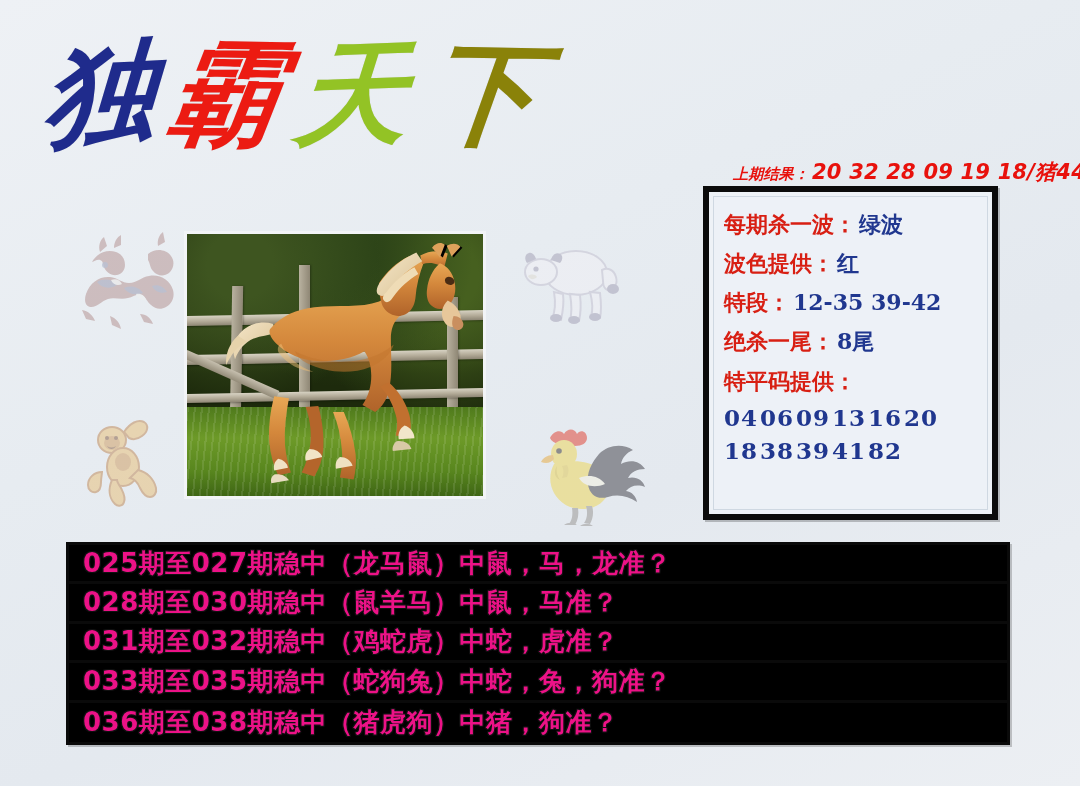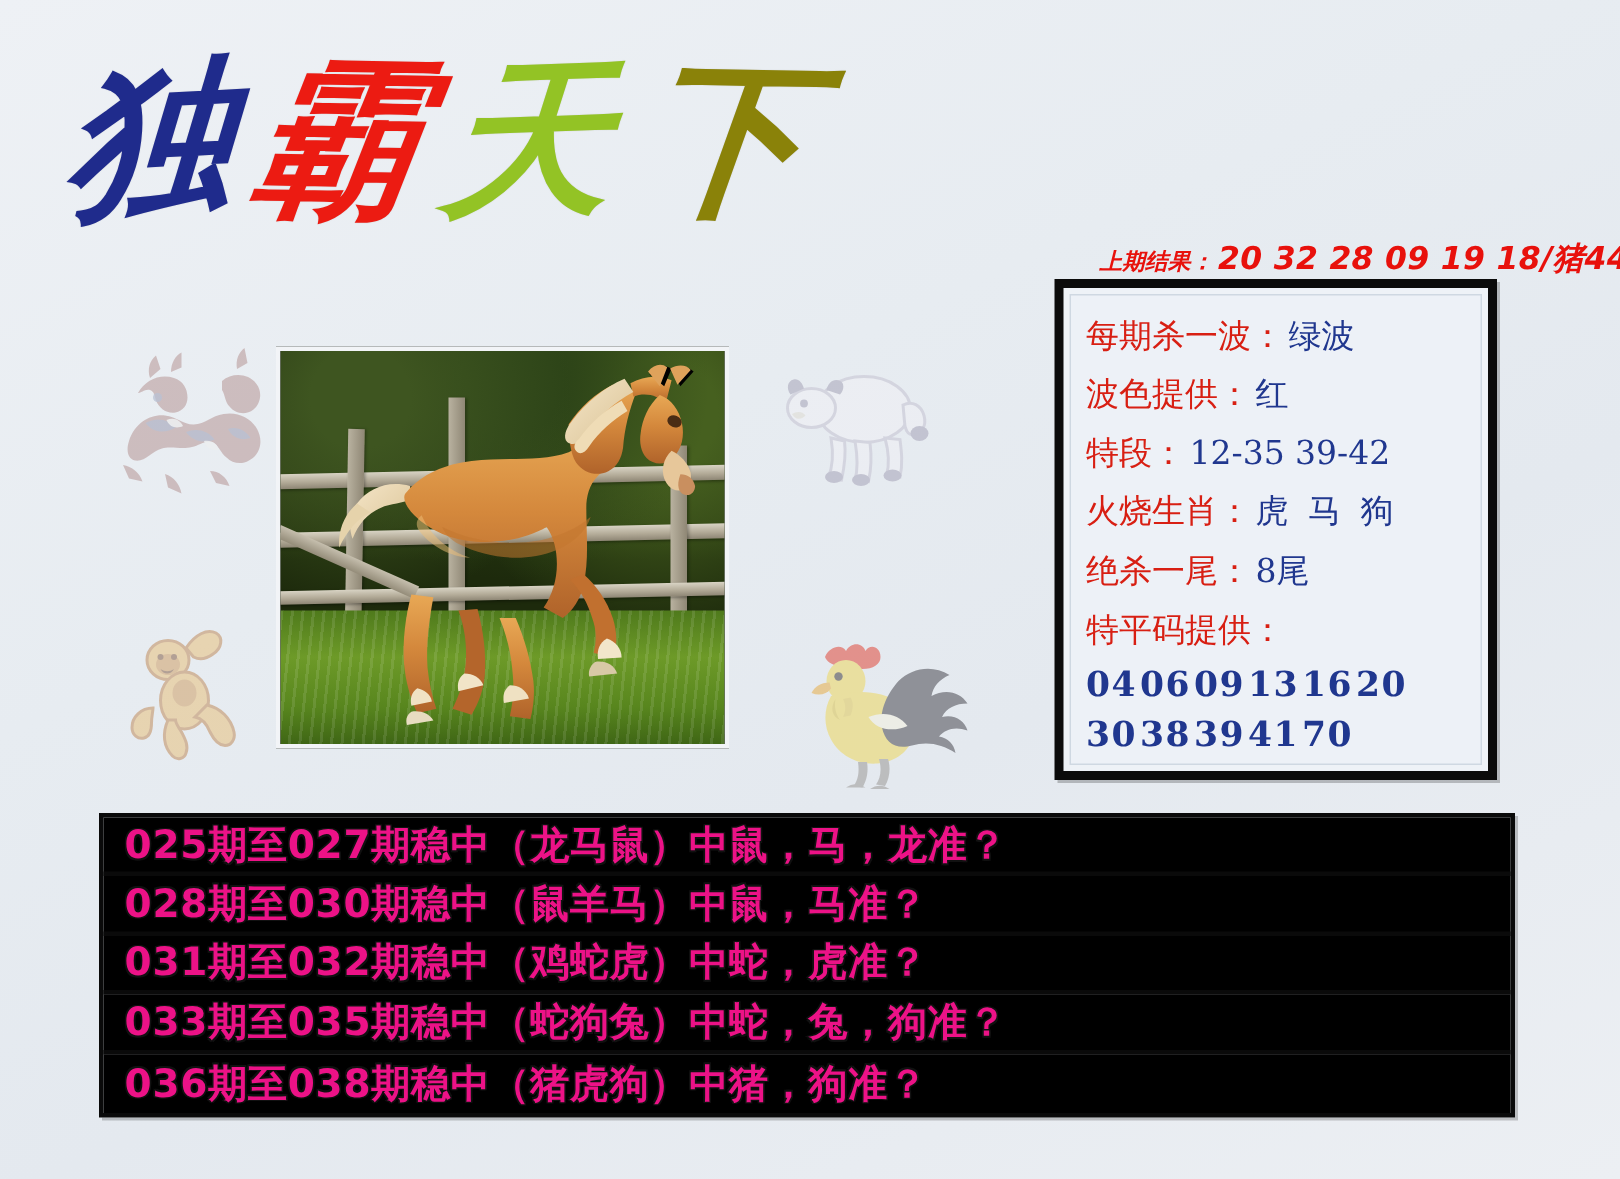--- a/index.html
+++ b/index.html
@@ -83,21 +83,21 @@
     border:6px solid #0b0b0b;box-sizing:border-box;
     background:#eef2f7;
     box-shadow:2px 2px 0 rgba(0,0,0,.22);
   }
   .infobox .inner{
     position:absolute;inset:4px;background:#edf1f7;
     border:1px solid #cfd8e2;padding:8px 10px 0 10px;box-sizing:border-box;
   }
   .irow{
     font-family:"DejaVu Serif","Liberation Serif",serif;
-    font-size:22px;font-weight:400;line-height:1.78;white-space:nowrap;
+    font-size:22px;font-weight:700;line-height:1.78;white-space:nowrap;
   }
   .irow .k{color:#d81f13;}
   .irow .v{color:#20378f;margin-left:3px;}
   .irow .v.sp{letter-spacing:3px;}
   .nums{
     font-family:"DejaVu Serif","Liberation Serif",serif;
     color:#20378f;font-size:23px;font-weight:700;line-height:1.45;
     letter-spacing:1px;white-space:nowrap;
   }
   .nums span{display:inline-block;min-width:36px;}
@@ -285,33 +285,30 @@
       <div class="irow">
         <span class="k">每期杀一波：</span><span class="v">绿波</span>
       </div>
       <div class="irow">
         <span class="k">波色提供：</span><span class="v">红</span>
       </div>
       <div class="irow">
         <span class="k">特段：</span><span class="v">12-35  39-42</span>
       </div>
       <div class="irow">
-        <span class="k">火烧生肖：</span><span class="v sp">虎 马 狗</span>
-      </div>
-      <div class="irow">
         <span class="k">绝杀一尾：</span><span class="v">8尾</span>
       </div>
       <div class="irow">
         <span class="k">特平码提供：</span>
       </div>
       <div class="nums">
         <span>04</span><span>06</span><span>09</span><span>13</span><span>16</span><span>20</span>
       </div>
       <div class="nums">
-        <span>30</span><span>38</span><span>39</span><span>41</span><span>70</span>
+        <span>18</span><span>38</span><span>39</span><span>41</span><span>82</span>
       </div>
     </div>
   </div>
 
   <div class="ptable">
     <div class="prow">
       <span class="ptxt">025期至027期稳中（龙马鼠）中鼠，马，龙准？</span>
     </div>
     <div class="prow">
       <span class="ptxt">028期至030期稳中（鼠羊马）中鼠，马准？</span>

